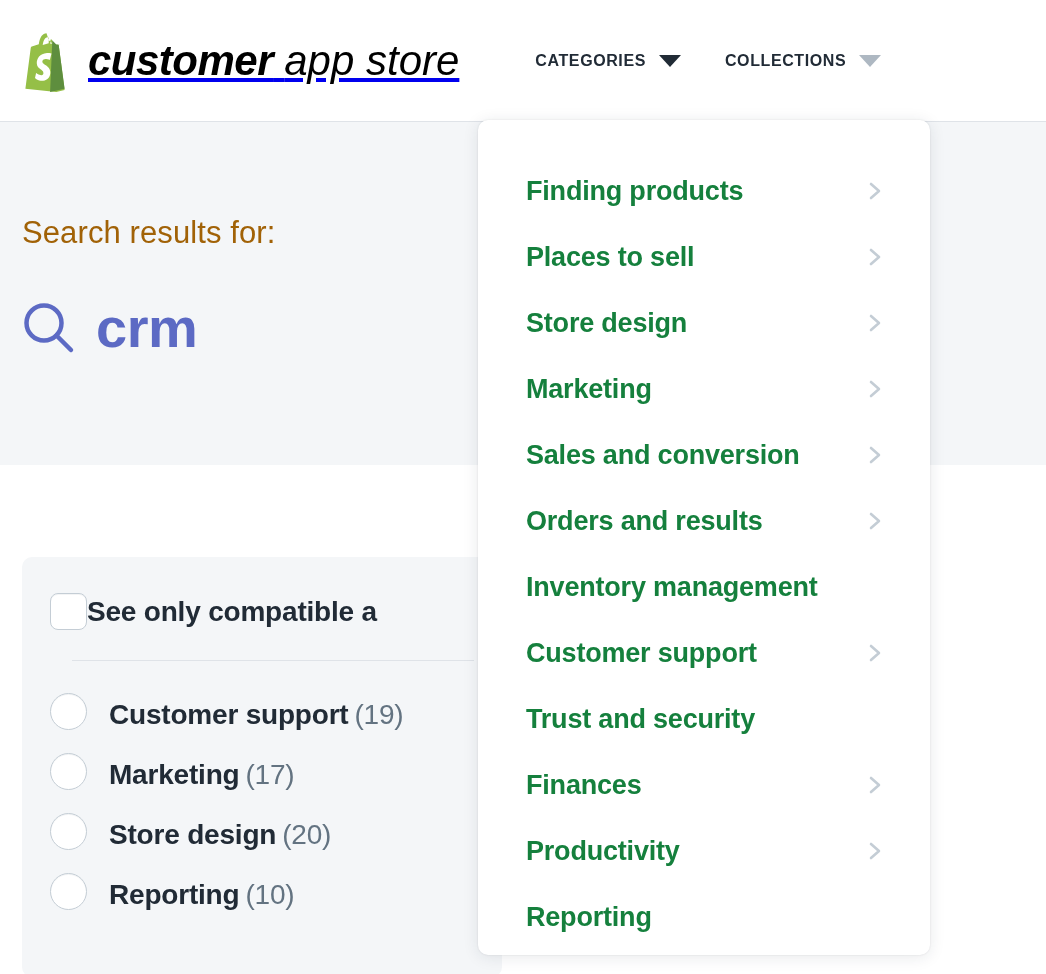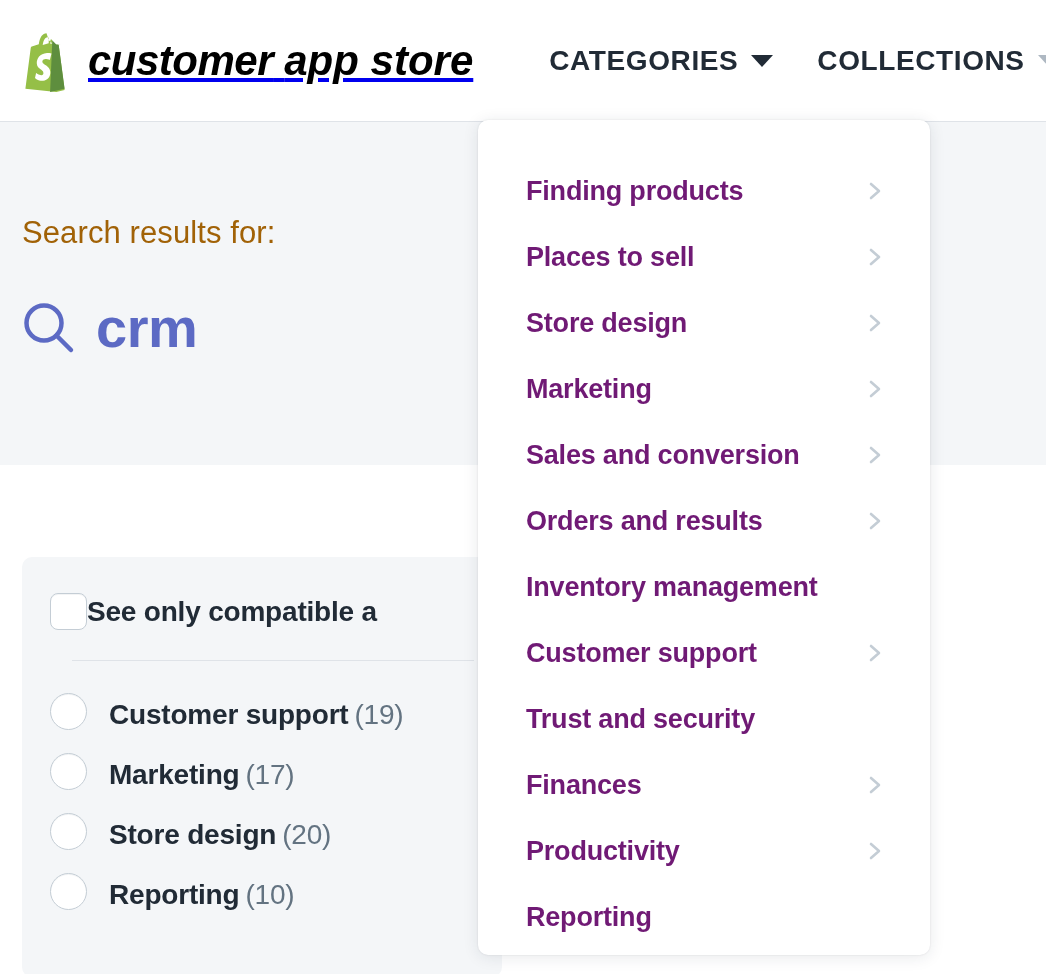--- a/index.html
+++ b/index.html
@@ -49,21 +49,21 @@
     line-height: 1;
     white-space: nowrap;
     color: #000000;
     letter-spacing: -0.5px;
   }
   .wordmark .wm-bold {
     font-weight: 700;
     font-style: italic;
   }
   .wordmark .wm-light {
-    font-weight: 700;
+    font-weight: 400;
     font-style: italic;
     letter-spacing: 0px;
   }
 
   .nav {
     display: flex;
     align-items: center;
     gap: 44px;
   }
 
@@ -71,21 +71,21 @@
     display: flex;
     align-items: center;
     gap: 13px;
     cursor: pointer;
     background: none;
     border: none;
     padding: 4px 0;
   }
 
   .nav-label {
-    font-size: 28px;
+    font-size: 16px;
     font-weight: 700;
     letter-spacing: 0.6px;
     color: #212b36;
     white-space: nowrap;
     font-family: "Liberation Sans", sans-serif;
   }
 
   .caret {
     width: 0; height: 0;
     border-left: 11px solid transparent;
@@ -298,21 +298,21 @@
     align-items: center;
     justify-content: space-between;
     height: 66px;
     padding: 0 44px 0 48px;
     cursor: pointer;
   }
 
   .dd-label {
     font-size: 27px;
     font-weight: 700;
-    color: #701a75;
+    color: #15803d;
     letter-spacing: -0.2px;
     white-space: nowrap;
   }
 
   .dd-chevron { width: 22px; height: 22px; flex: none; display: block; }
   .dd-chevron.hidden { visibility: hidden; }
 </style>
 </head>
 <body>
 

